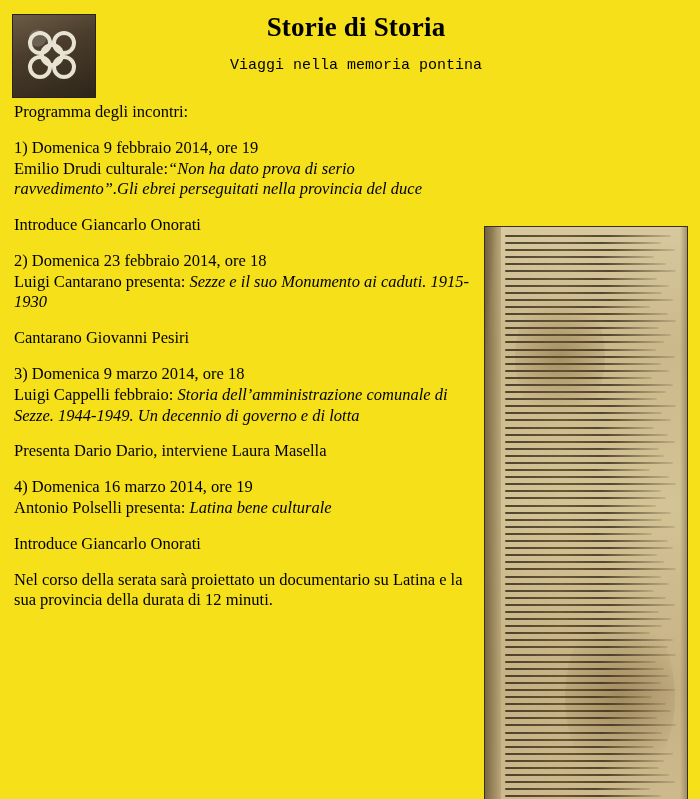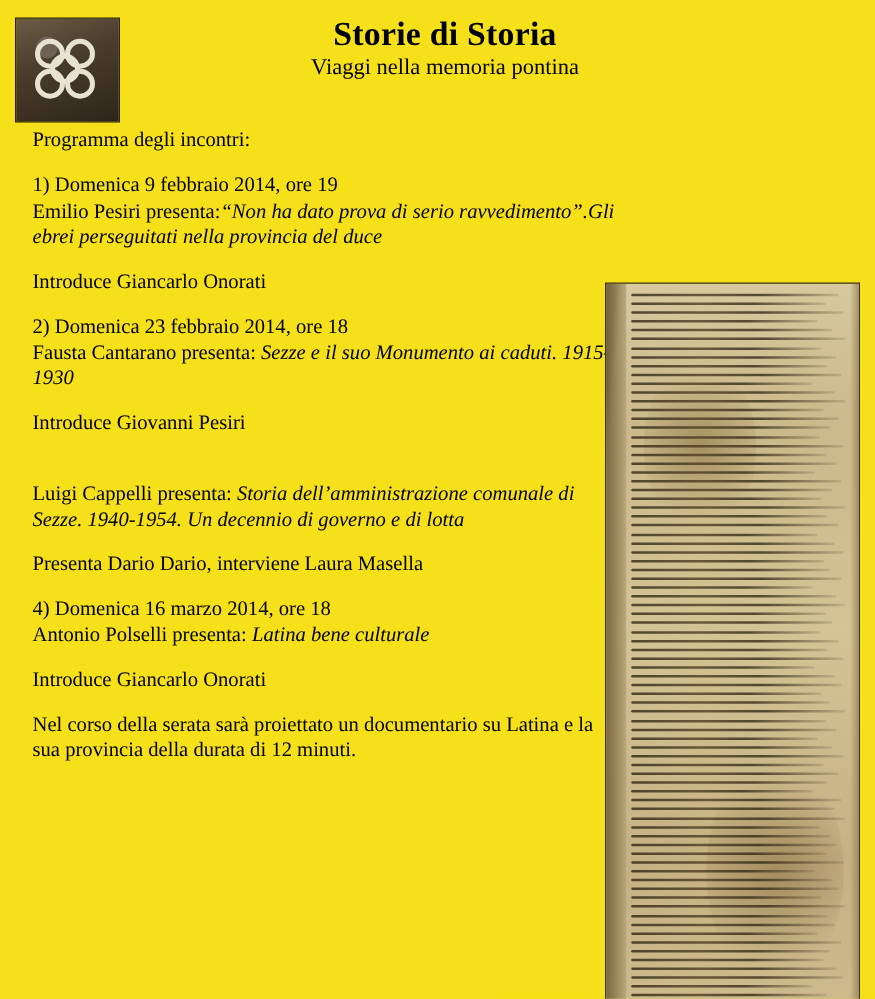--- a/index.html
+++ b/index.html
@@ -54,40 +54,40 @@
     margin-top: -2px;
   }
   .title {
     font-size: 27px;
     font-weight: bold;
     letter-spacing: 0.2px;
     line-height: 1.12;
     font-family: "Liberation Serif", serif;
   }
   .subtitle {
-    font-size: 18px;
+    font-size: 15px;
     line-height: 1.15;
-    margin-top: 1px;
+    margin-top: 15px;
+    font-family: Liberation Mono, monospace;
   }
   .address {
     font-size: 15px;
     line-height: 1.2;
     margin-top: 3px;
   }
 
   
   .content {
     position: relative;
     padding: 0 0 0 14px;
   }
   .col-text {
     width: 472px;
     box-sizing: border-box;
     padding-right: 6px;
-    margin-left: 12px;
   }
   .para {
     font-size: 16.5px;
     line-height: 1.26;
     margin: 0 0 15px 0;
   }
   .it { font-style: italic; }
 
   
   .manuscript {
@@ -160,40 +160,40 @@
     </div>
   </div>
 
   <div class="content">
     <div class="col-text">
 
       <p class="para">Programma degli incontri:</p>
 
       <p class="para">
         <span>1) Domenica 9 febbraio 2014, ore 19</span><br>
-        <span>Emilio Pesiri presenta:</span><span class="it">“Non ha dato prova di serio ravvedimento”.Gli ebrei perseguitati nella provincia del duce</span>
+        <span>Emilio Drudi culturale:</span><span class="it">“Non ha dato prova di serio ravvedimento”.Gli ebrei perseguitati nella provincia del duce</span>
       </p>
       <p class="para">Introduce Giancarlo Onorati</p>
 
       <p class="para">
         <span>2) Domenica 23 febbraio 2014, ore 18</span><br>
-        <span>Fausta Cantarano presenta:</span>
+        <span>Luigi Cantarano presenta:</span>
         <span class="it">Sezze e il suo Monumento ai caduti. 1915-1930</span>
       </p>
-      <p class="para">Introduce Giovanni Pesiri</p>
-
-      <p class="para">
-        <br>
-        <span>Luigi Cappelli presenta:</span>
-        <span class="it">Storia dell’amministrazione comunale di Sezze. 1940-1954. Un decennio di governo e di lotta</span>
+      <p class="para">Cantarano Giovanni Pesiri</p>
+
+      <p class="para">
+        <span>3) Domenica 9 marzo 2014, ore 18</span><br>
+        <span>Luigi Cappelli febbraio:</span>
+        <span class="it">Storia dell’amministrazione comunale di Sezze. 1944-1949. Un decennio di governo e di lotta</span>
       </p>
       <p class="para">Presenta Dario Dario, interviene Laura Masella</p>
 
       <p class="para">
-        <span>4) Domenica 16 marzo 2014, ore 18</span><br>
+        <span>4) Domenica 16 marzo 2014, ore 19</span><br>
         <span>Antonio Polselli presenta:</span>
         <span class="it">Latina bene culturale</span>
       </p>
       <p class="para">Introduce Giancarlo Onorati</p>
       <p class="para">Nel corso della serata sarà proiettato un documentario su Latina e la sua provincia della durata di 12 minuti.</p>
 
     </div>
 
     <div class="manuscript">
       <div class="spine"></div>

